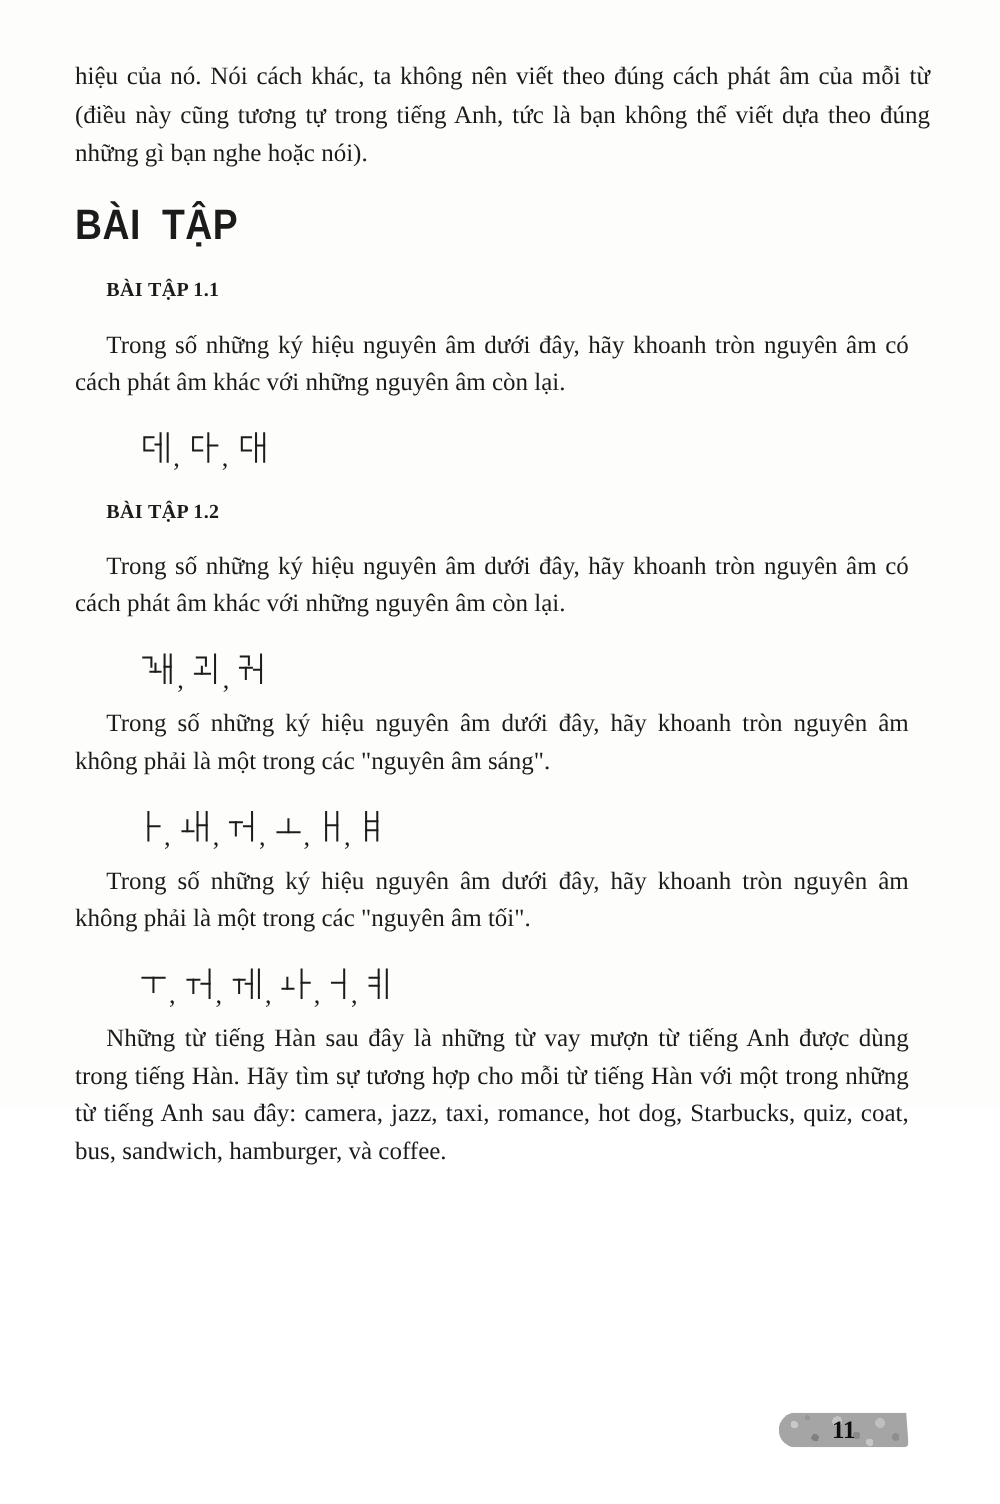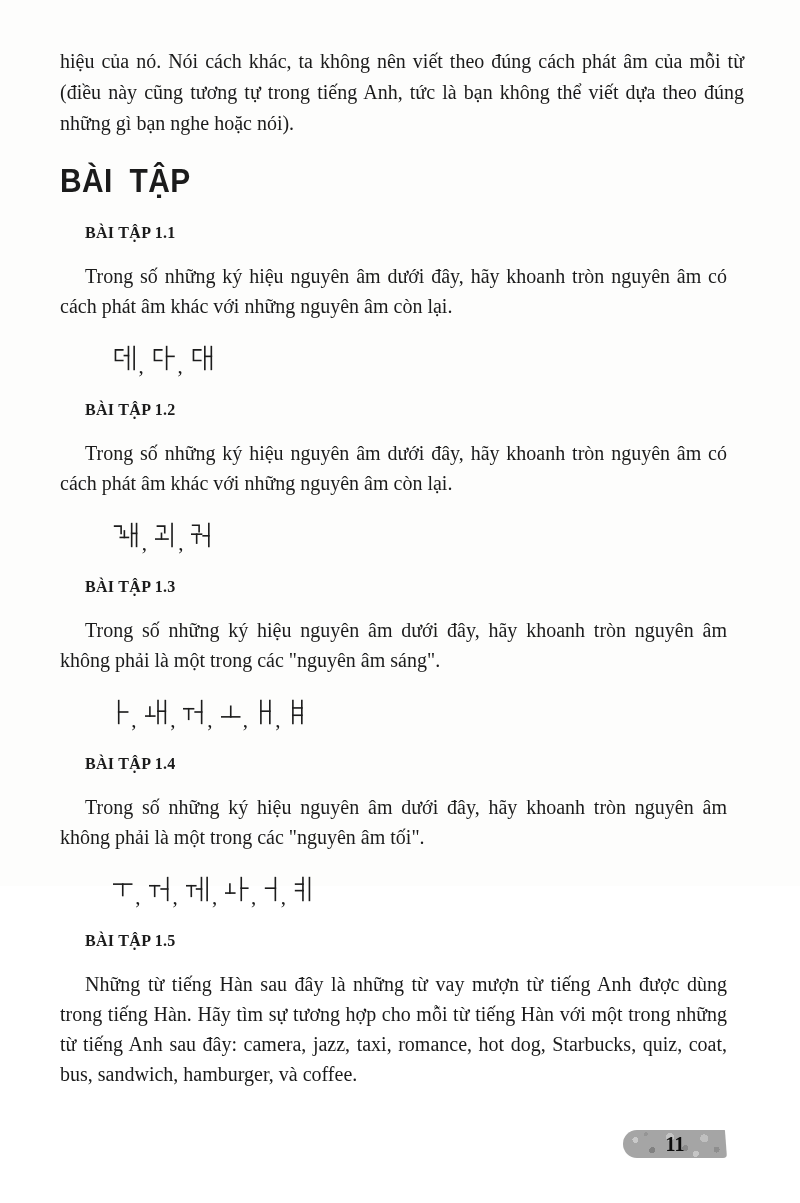--- a/index.html
+++ b/index.html
@@ -118,21 +118,20 @@
           <path d="M2 4 H10 V12"></path>
           <path d="M1 15 H13"></path>
           <path d="M7 15 V26"></path>
           <path d="M15 17 H22"></path>
           <path d="M22 2 V30"></path>
         </svg>
       </div>
   </section>
 
   <section>
-    <h2 class="ex-title">BÀI TẬP 1.3</h2>
     <p class="ex-body">Trong số những ký hiệu nguyên âm dưới đây, hãy khoanh tròn nguyên âm không phải là một trong các "nguyên âm sáng".</p>
     <div class="korean-line">
         <svg viewBox="0 0 20 32" width="16.3" height="26">
           <path d="M7 2 V30"></path>
           <path d="M7 16 H18"></path>
         </svg>
         <span class="sep">,</span>
         <svg viewBox="0 0 29 32" width="23.6" height="26">
           <path d="M6 10 V21"></path>
           <path d="M1 21 H12"></path>
@@ -162,21 +161,20 @@
         <svg viewBox="0 0 21 32" width="17.1" height="26">
           <path d="M6 2 V30"></path>
           <path d="M6 11 H17"></path>
           <path d="M6 20 H17"></path>
           <path d="M17 2 V30"></path>
         </svg>
       </div>
   </section>
 
   <section>
-    <h2 class="ex-title">BÀI TẬP 1.4</h2>
     <p class="ex-body">Trong số những ký hiệu nguyên âm dưới đây, hãy khoanh tròn nguyên âm không phải là một trong các "nguyên âm tối".</p>
     <div class="korean-line">
         <svg viewBox="0 0 25 32" width="20.3" height="26">
           <path d="M1 10 H23"></path>
           <path d="M12 10 V24"></path>
         </svg>
         <span class="sep">,</span>
         <svg viewBox="0 0 27 32" width="21.9" height="26">
           <path d="M1 12 H13"></path>
           <path d="M7 12 V25"></path>
@@ -207,21 +205,20 @@
         <svg viewBox="0 0 23 32" width="18.7" height="26">
           <path d="M2 10 H11"></path>
           <path d="M2 18 H11"></path>
           <path d="M11 2 V30"></path>
           <path d="M19 2 V30"></path>
         </svg>
       </div>
   </section>
 
   <section>
-    <h2 class="ex-title">BÀI TẬP 1.5</h2>
     <p class="ex-body">Những từ tiếng Hàn sau đây là những từ vay mượn từ tiếng Anh được dùng trong tiếng Hàn. Hãy tìm sự tương hợp cho mỗi từ tiếng Hàn với một trong những từ tiếng Anh sau đây: camera, jazz, taxi, romance, hot dog, Starbucks, quiz, coat, bus, sandwich, hamburger, và coffee.</p>
   </section>
 
   <div class="page-badge">
     <span class="num">11</span>
   </div>
 
 </div>
 
 </body></html>

